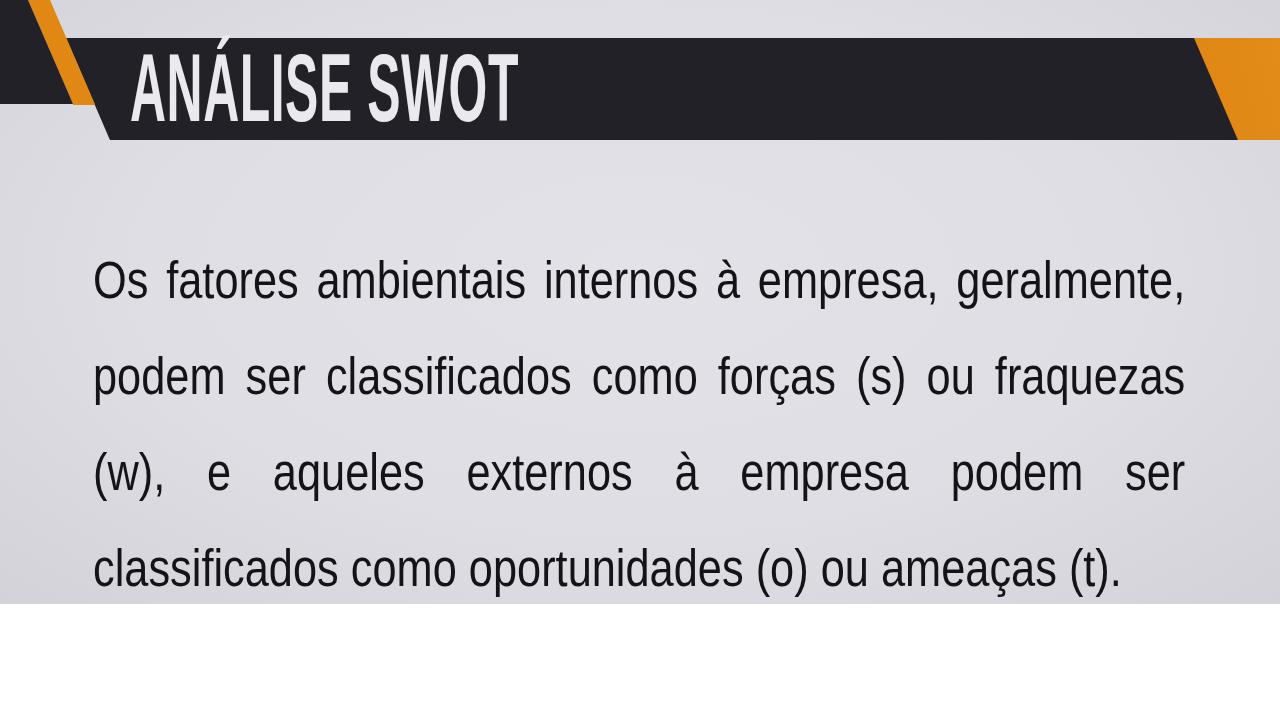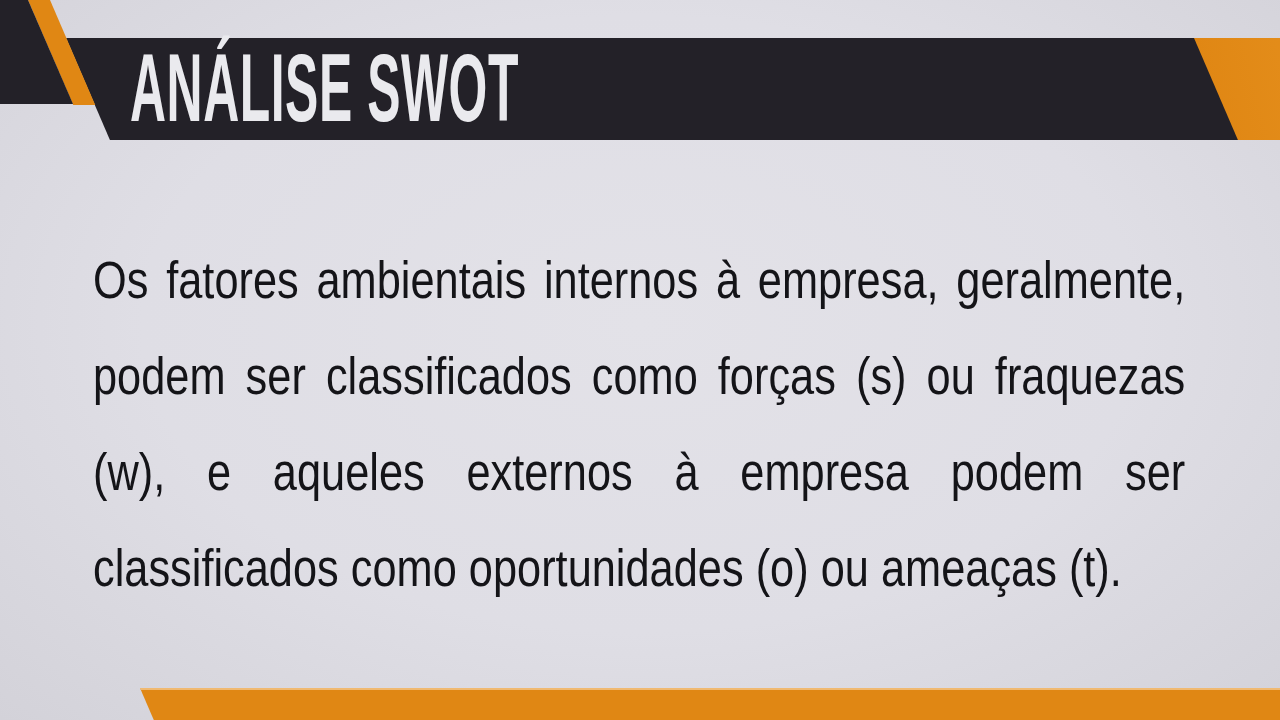--- a/index.html
+++ b/index.html
@@ -9,21 +9,21 @@
     --title-text: #eaeaee;
     --body-text: #141418;
   }
   * { margin: 0; padding: 0; box-sizing: border-box; }
   html, body { width: 1280px; height: 720px; overflow: hidden; }
   body { font-family: "Liberation Sans", sans-serif; }
 
   .slide {
     position: relative;
     width: 1280px;
-    height: 720px;
+    height: 604px;
     overflow: hidden;
     background: radial-gradient(ellipse at 50% 45%,
                 #e3e2e8 0%, var(--background, #dfdee5) 55%, #d3d2d9 100%);
   }
 
   
   .header-band {
     position: absolute;
     left: 66px; top: 38px;
     width: 1400px; height: 102px;

